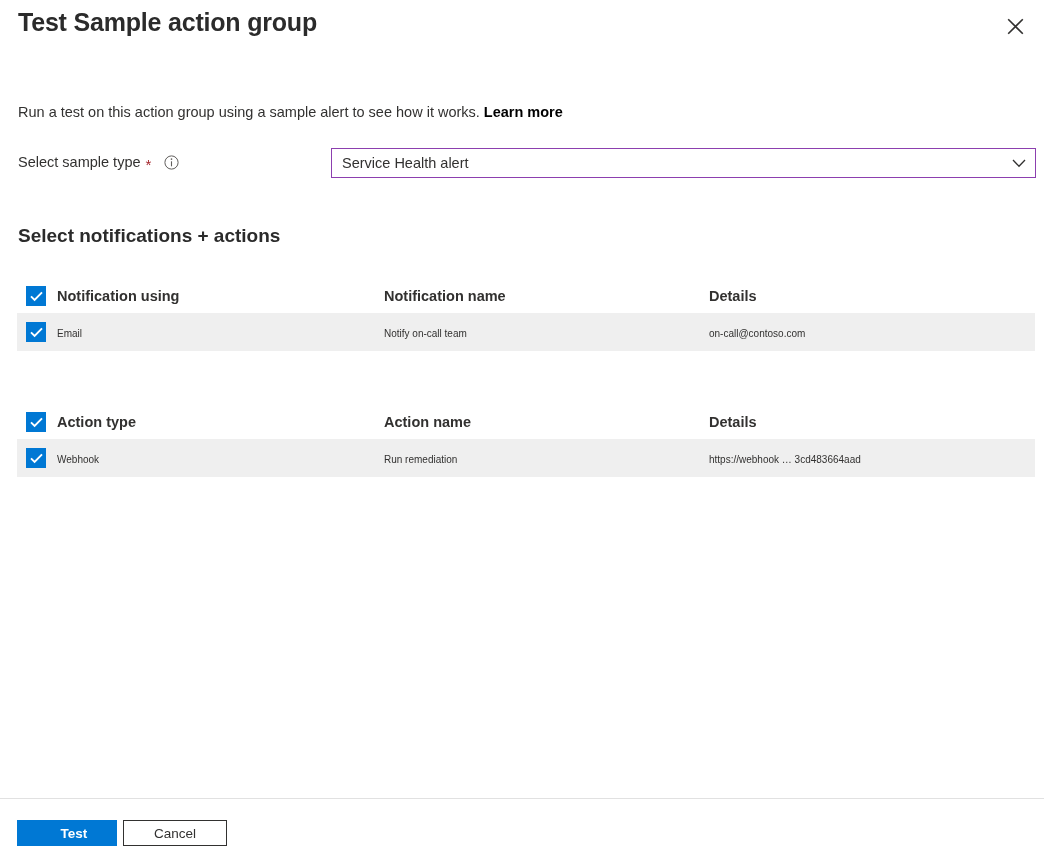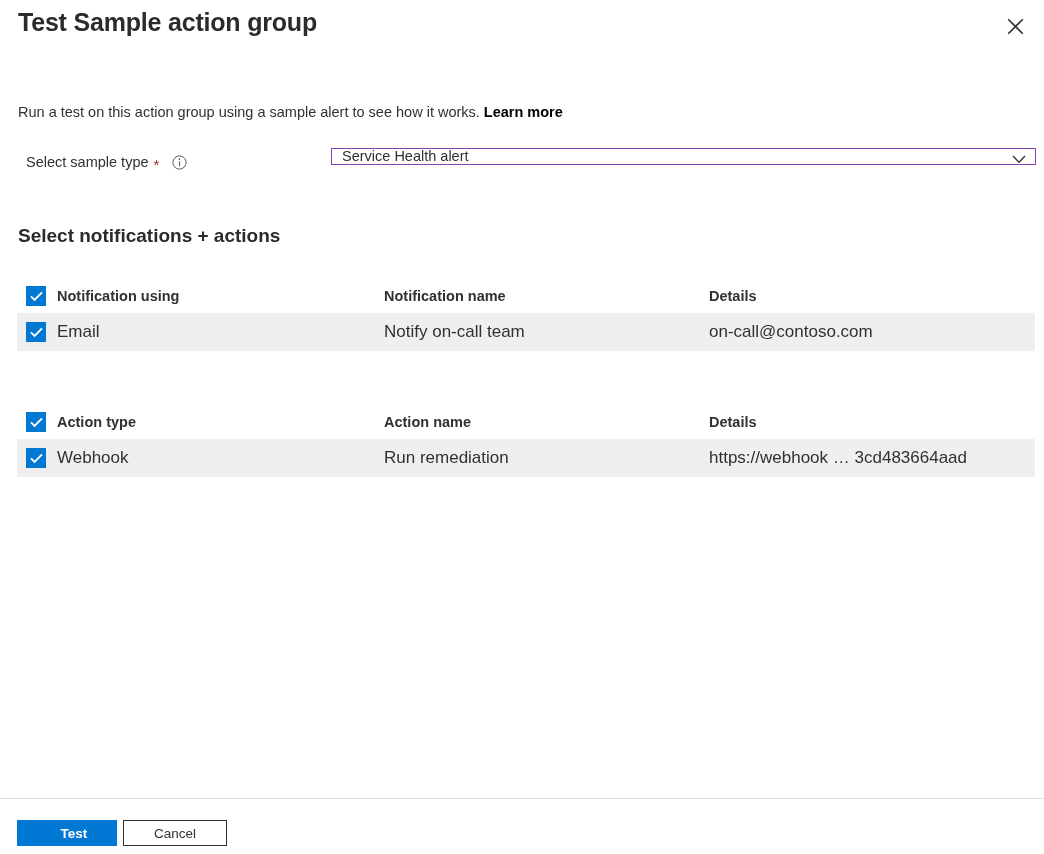--- a/index.html
+++ b/index.html
@@ -82,21 +82,20 @@
   }
   .field-label {
     position: absolute;
     left: 18px;
     top: 6px;
     font-size: 14.5px;
     color: #323130;
     white-space: nowrap;
     display: flex;
     align-items: center;
-    margin-left: 8px;
   }
   .req-asterisk {
     color: #a4262c;
     font-size: 15px;
     margin-left: 5px;
     line-height: 1;
     position: relative;
     top: 2px;
   }
   .info-icon {
@@ -108,25 +107,25 @@
     height: 16px;
     cursor: pointer;
   }
   .info-icon svg { display: block; }
 
   .dropdown {
     position: absolute;
     left: 331px;
     top: 0;
     width: 705px;
-    height: 17px;
+    height: 30px;
     border: 1px solid #8c3faf;
     background: #ffffff;
     display: flex;
-    align-items: flex-end;
+    align-items: center;
     cursor: pointer;
   }
   .dropdown-value {
     flex: 1;
     padding-left: 10px;
     font-size: 14.5px;
     color: #323130;
     white-space: nowrap;
     overflow: hidden;
     text-overflow: ellipsis;
@@ -198,21 +197,21 @@
     overflow: hidden;
   }
 
   .col-header-text {
     font-size: 14.5px;
     font-weight: 600;
     color: #323130;
     white-space: nowrap;
   }
   .cell-text {
-    font-size: 17px;
+    font-size: 10px;
     font-weight: 400;
     color: #323130;
     white-space: nowrap;
     margin-top: 28px;
   }
 
   .checkbox {
     width: 20px;
     height: 20px;
     background: #0078d4;

